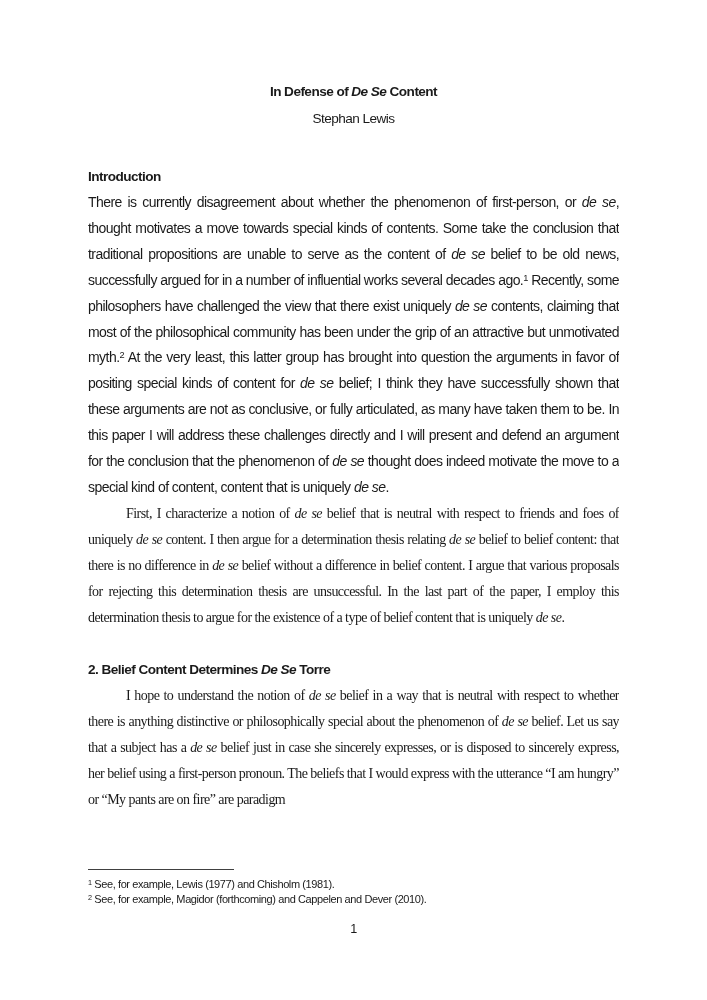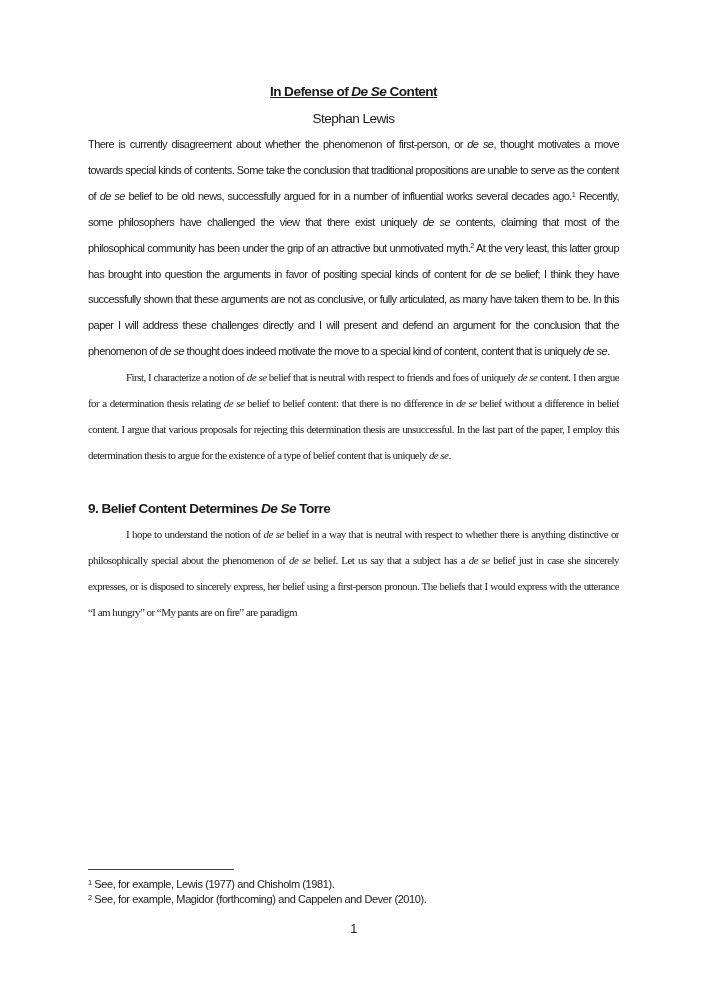--- a/index.html
+++ b/index.html
@@ -19,30 +19,30 @@
     position: absolute;
     top: 0;
     left: 88px;
     width: 531px;
     height: 870px;
     padding-top: 78px;
     overflow: hidden;
   }
   .title-block { text-align: center; }
   .title-block p { font-size: 13.6px; line-height: 27px; }
-  .title { font-weight: bold; text-decoration: underline; }
+  .title { font-weight: bold; }
   .heading {
     font-weight: bold;
     font-size: 13.6px;
     line-height: 26px;
   }
   .heading-intro { margin-top: 32px; }
   .heading-s1 { margin-top: 27px; }
   .para {
-    font-size: 11px;
+    font-size: 14px;
     line-height: 25.9px;
     text-align: justify;
   }
   .indent { text-indent: 38px; font-family: Liberation Serif, serif; }
   .i { font-style: italic; }
   .b { font-weight: bold; }
   .bi { font-weight: bold; font-style: italic; }
   sup {
     font-size: 0.66em;
     line-height: 0;
@@ -80,26 +80,27 @@
 <body>
 
 <div class="page">
   <div class="content">
 
     <div class="title-block">
       <p class="title"><span class="b">In Defense of </span><span class="bi">De Se</span><span class="b"> Content</span></p>
       <p class="author">Stephan Lewis</p>
     </div>
 
+    <p class="heading heading-intro">Introduction</p>
 
     <p class="para"><span>There is currently disagreement about whether the phenomenon of first-person, or </span><span class="i">de se</span><span>, thought motivates a move towards special kinds of contents. Some take the conclusion that traditional propositions are unable to serve as the content of </span><span class="i">de se</span><span> belief to be old news, successfully argued for in a number of influential works several decades ago.</span><sup>1</sup><span> Recently, some philosophers have challenged the view that there exist uniquely </span><span class="i">de se</span><span> contents, claiming that most of the philosophical community has been under the grip of an attractive but unmotivated myth.</span><sup>2</sup><span>  At the very least, this latter group has brought into question the arguments in favor of positing special kinds of content for </span><span class="i">de se</span><span> belief; I think they have successfully shown that these arguments are not as conclusive, or fully articulated, as many have taken them to be. In this paper I will address these challenges directly and I will present and defend an argument for the conclusion that the phenomenon of </span><span class="i">de se</span><span> thought does indeed motivate the move to a special kind of content, content that is uniquely </span><span class="i">de se</span><span>.</span></p>
 
     <p class="para indent"><span>First, I characterize a notion of </span><span class="i">de se</span><span> belief that is neutral with respect to friends and foes of uniquely </span><span class="i">de se</span><span> content. I then argue for a determination thesis relating </span><span class="i">de se</span><span> belief to belief content: that there is no difference in </span><span class="i">de se</span><span> belief without a difference in belief content. I argue that various proposals for rejecting this determination thesis are unsuccessful. In the last part of the paper, I employ this determination thesis to argue for the existence of a type of belief content that is uniquely </span><span class="i">de se</span><span>.</span></p>
 
-    <p class="heading heading-s1"><span class="b">9. Belief Content Determines </span><span class="bi">De Se</span><span class="b"> Torre</span></p>
+    <p class="heading heading-s1"><span class="b">2. Belief Content Determines </span><span class="bi">De Se</span><span class="b"> Torre</span></p>
 
     <p class="para indent"><span>I hope to understand the notion of </span><span class="i">de se</span><span> belief in a way that is neutral with respect to whether there is anything distinctive or philosophically special about the phenomenon of </span><span class="i">de se</span><span> belief. Let us say that a subject has a </span><span class="i">de se</span><span> belief just in case she sincerely expresses, or is disposed to sincerely express, her belief using a first-person pronoun. The beliefs that I would express with the utterance “I am hungry” or “My pants are on fire” are paradigm</span></p>
 
   </div>
 
   <div class="footnotes">
     <div class="footnote-rule"></div>
     <p class="footnote"><sup>1</sup><span> See, for example, Lewis (1977) and Chisholm (1981).</span></p>
     <p class="footnote"><sup>2</sup><span> See, for example, Magidor (forthcoming) and Cappelen and Dever (2010).</span></p>
   </div>

